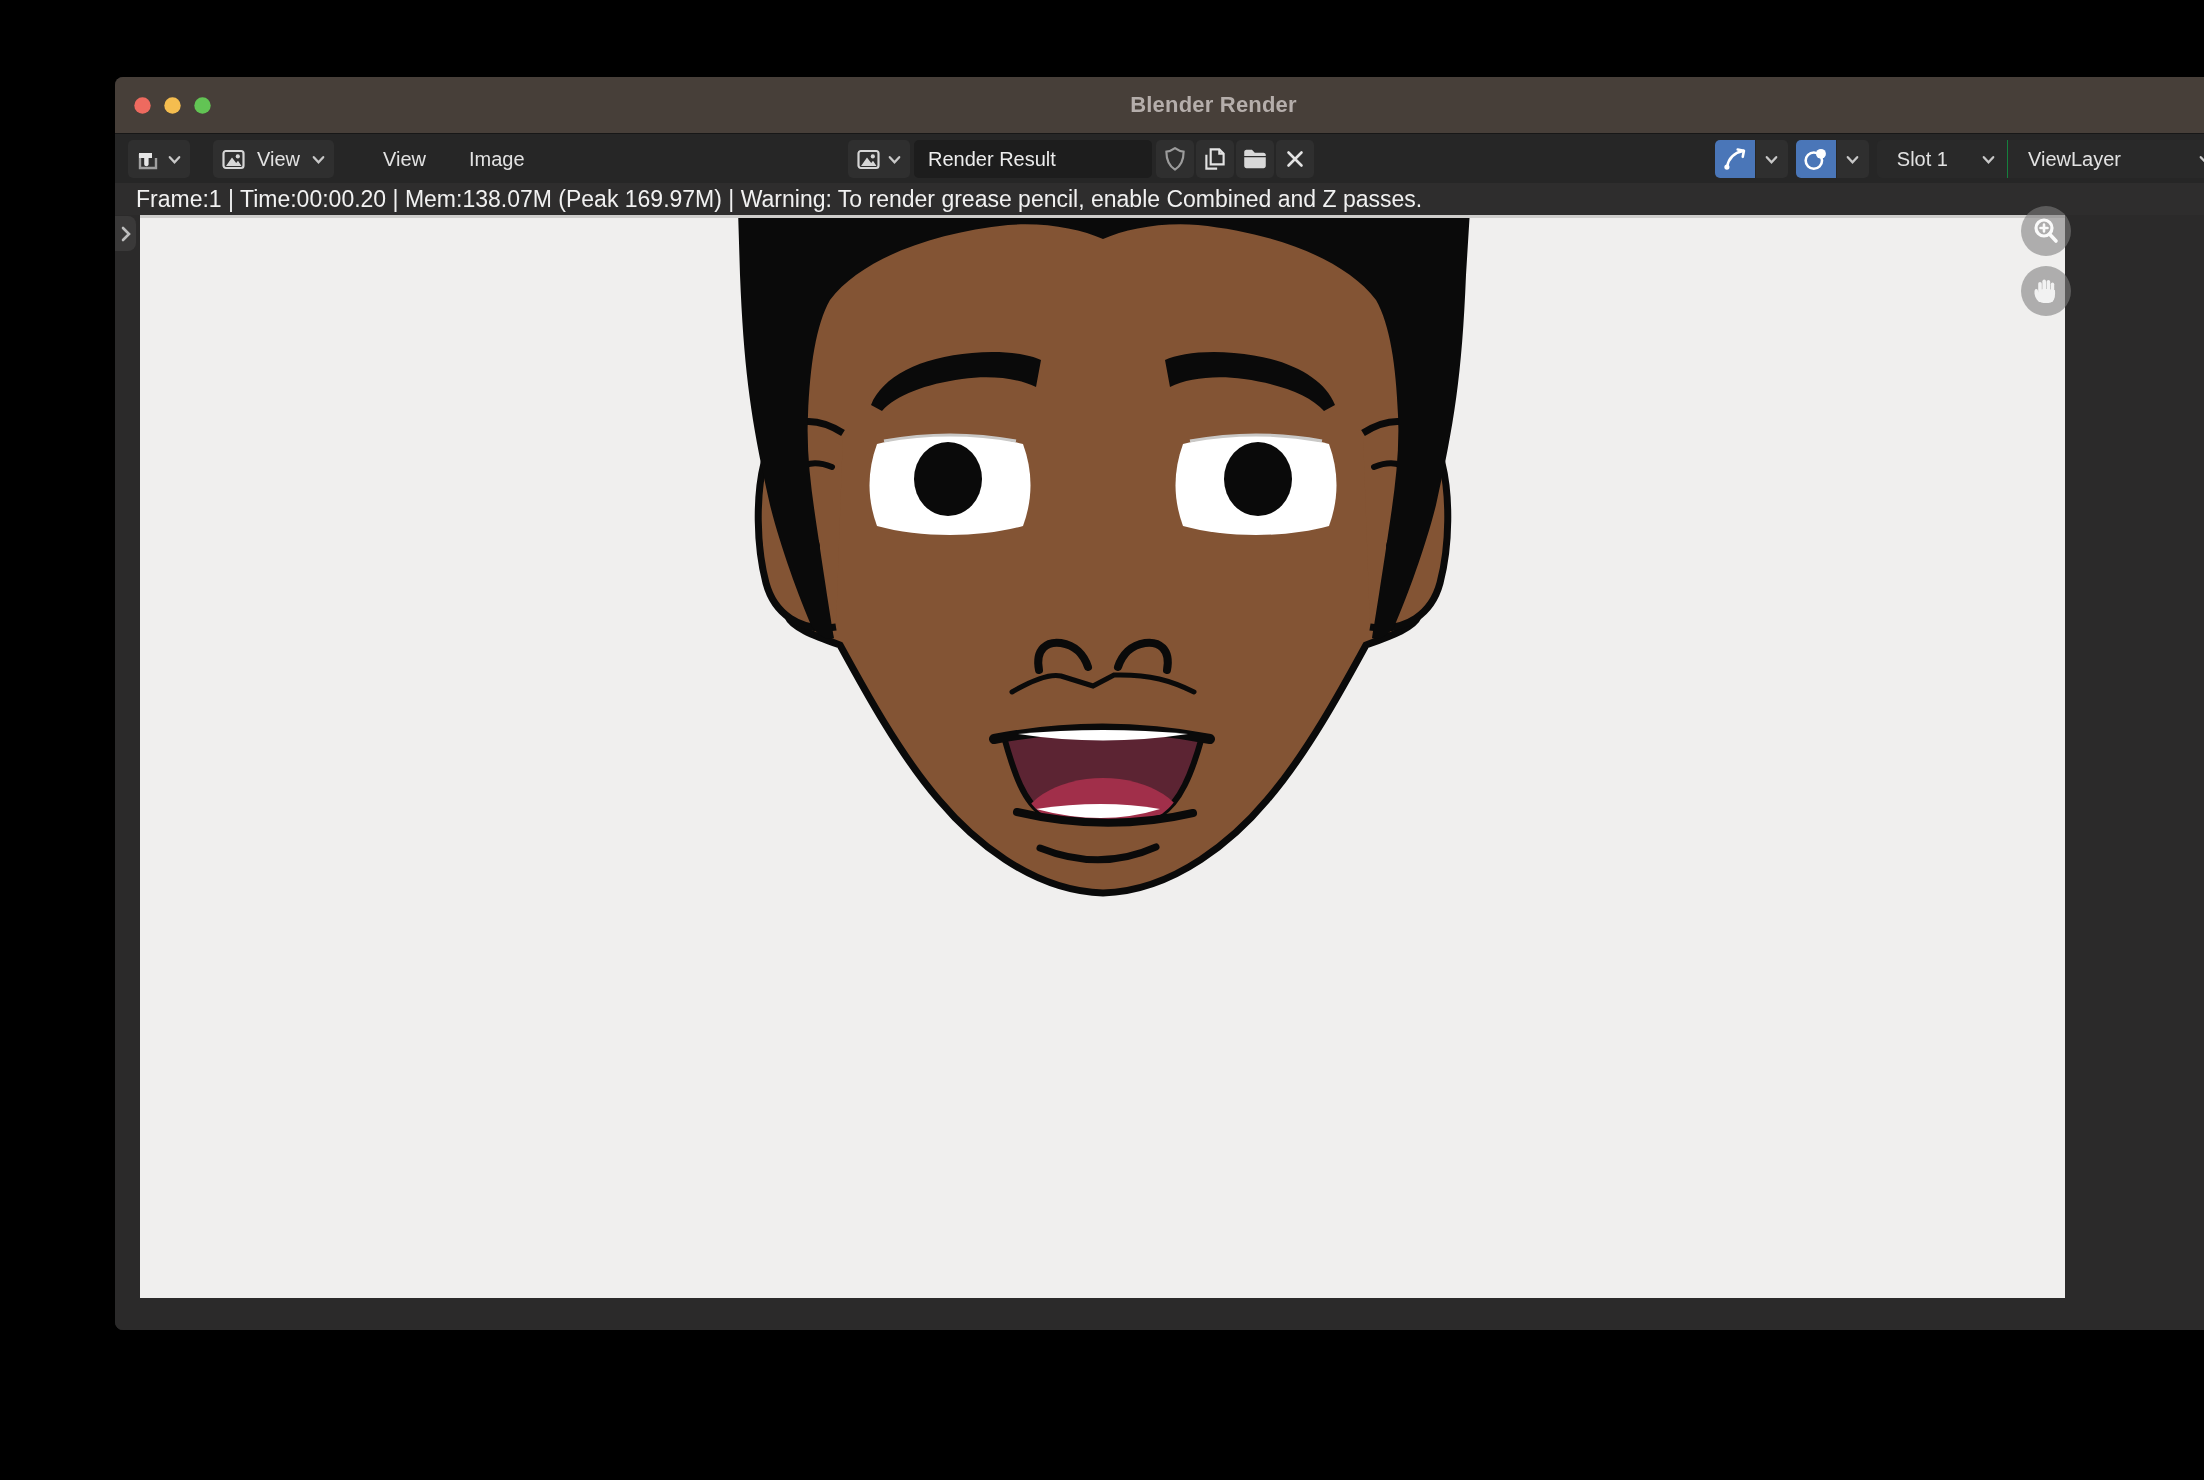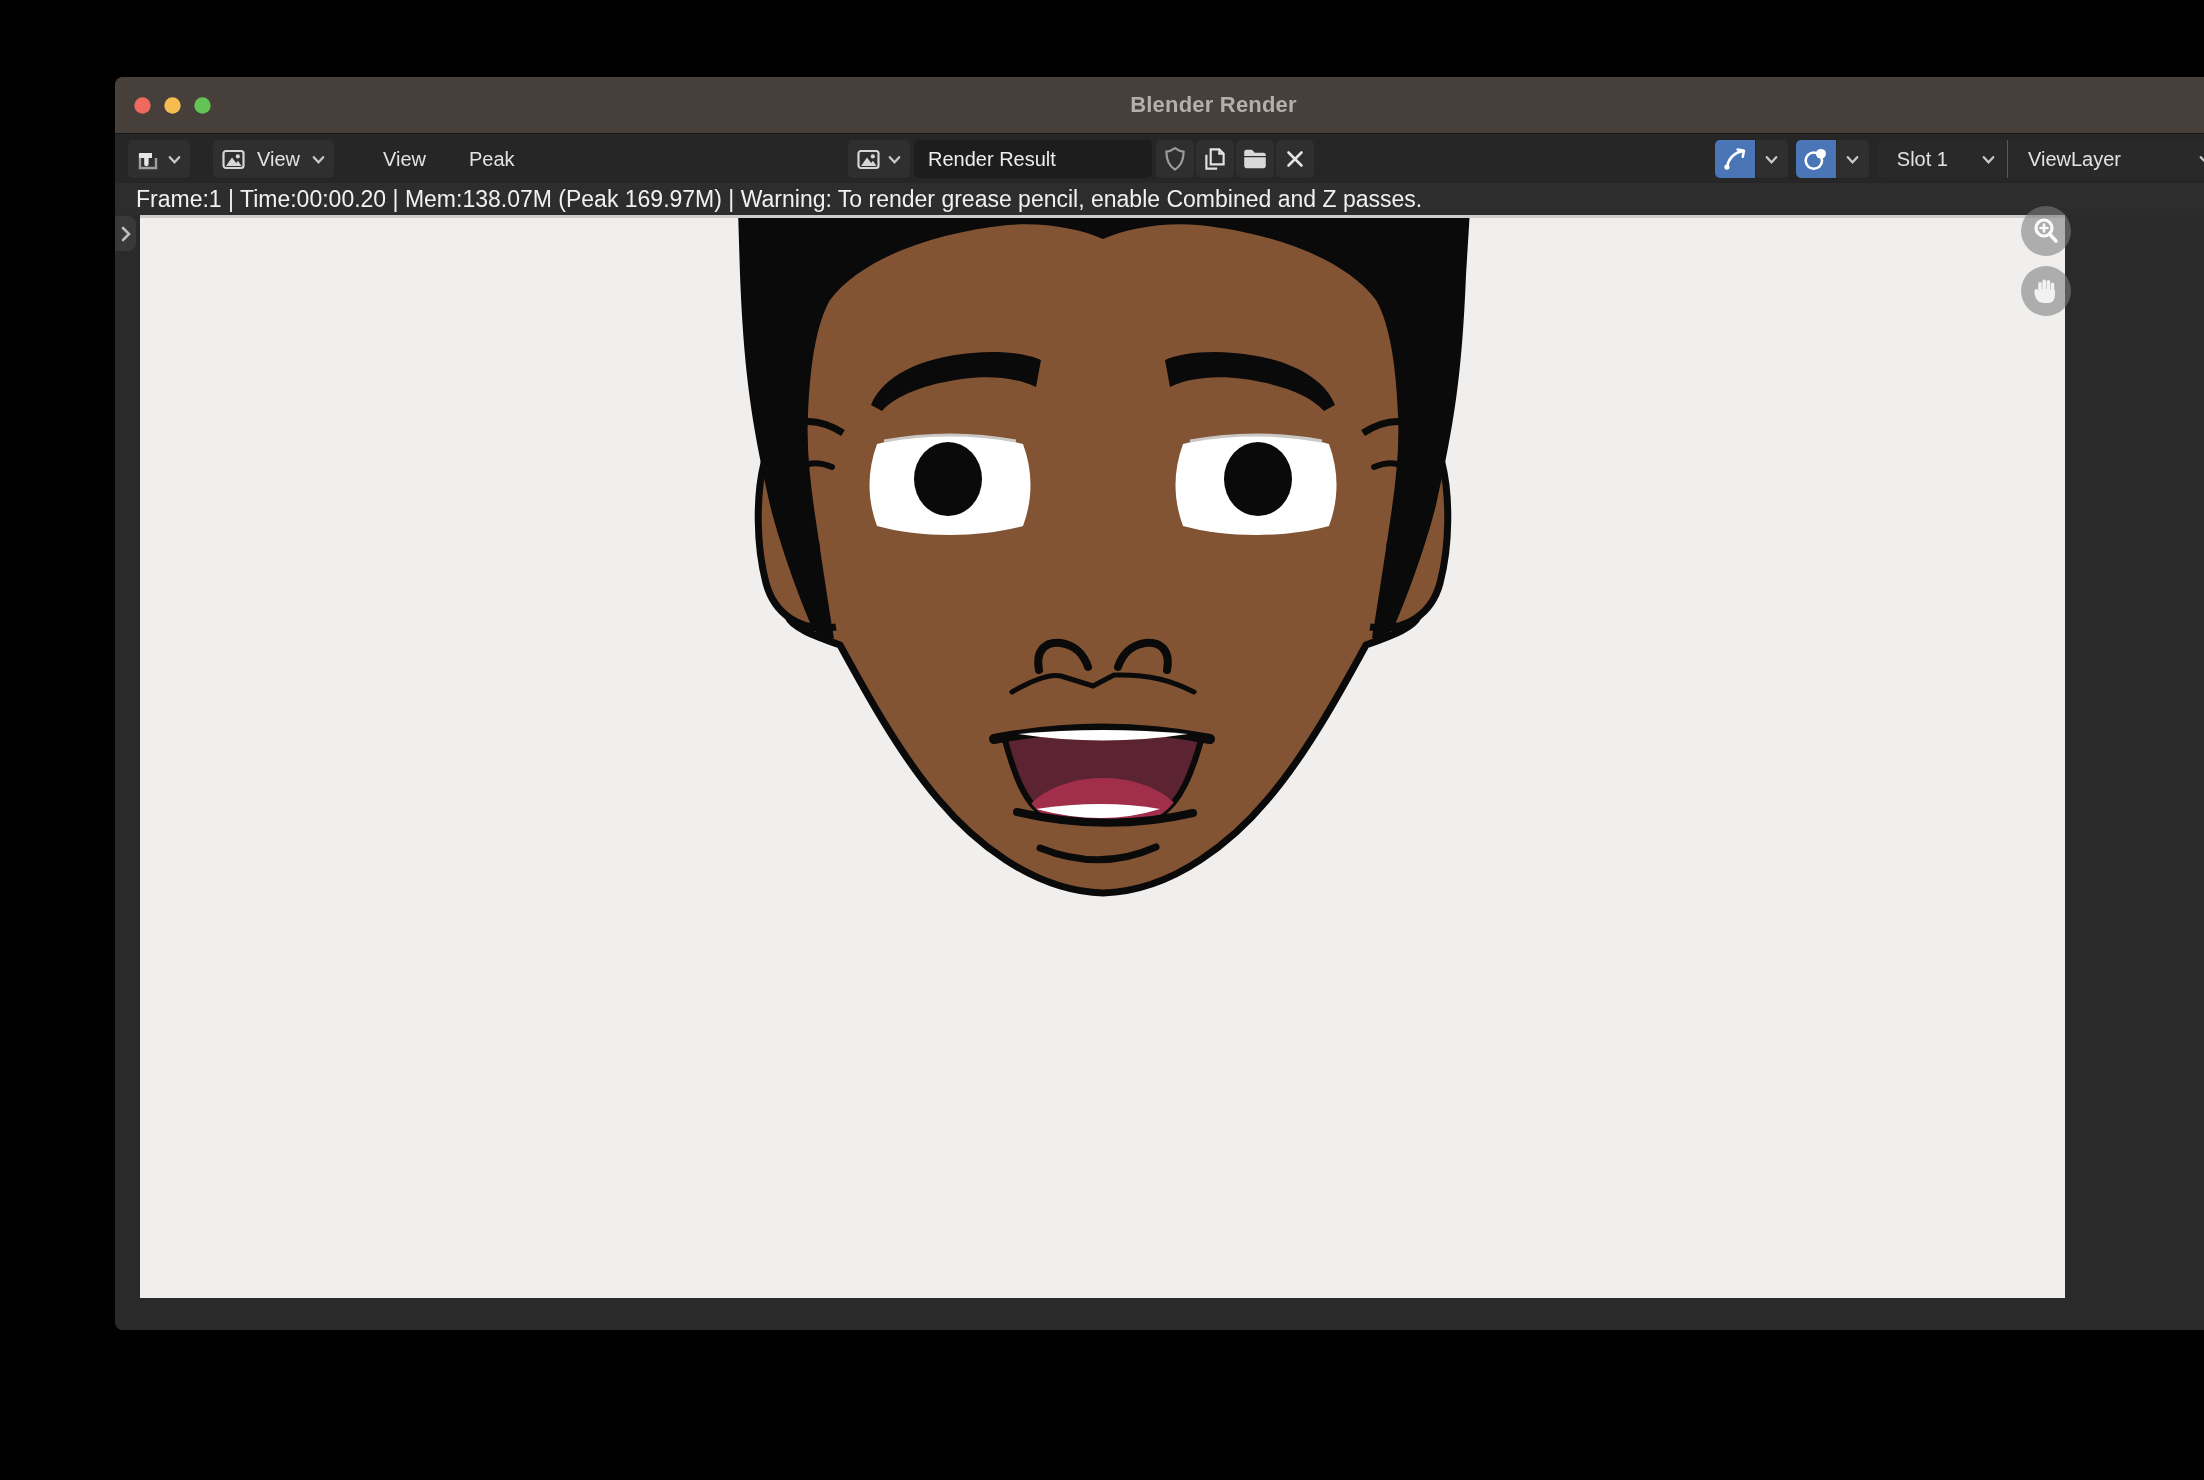--- a/index.html
+++ b/index.html
@@ -104,21 +104,21 @@
           <circle cx="17.8" cy="10.4" r="2.1" fill="#d6d6d6"></circle>
           <path d="M6,20 L12,11.5 L16.2,17 L18,14.8 L21.5,20 Z" fill="#d6d6d6"></path>
         </svg>
         <span class="mode-label">View</span>
         <svg width="17" height="17" viewBox="0 0 18 18">
           <path d="M4,6.5 L9,12 L14,6.5" fill="none" stroke="#c8c8c8" stroke-width="2.4" stroke-linecap="round"></path>
         </svg>
       </div>
 
       <span class="menu-item first">View</span>
-      <span class="menu-item">Peak</span>
+      <span class="menu-item">Image</span>
     </div>
 
     <div class="tb-group tb-center">
       <div class="btn">
         <svg width="27" height="27" viewBox="0 0 27 27">
           <rect x="3.5" y="5" width="20" height="17" rx="2.4" fill="none" stroke="#d6d6d6" stroke-width="2.2"></rect>
           <circle cx="17.8" cy="10.4" r="2.1" fill="#d6d6d6"></circle>
           <path d="M6,20 L12,11.5 L16.2,17 L18,14.8 L21.5,20 Z" fill="#d6d6d6"></path>
         </svg>
         <svg width="17" height="17" viewBox="0 0 18 18">

